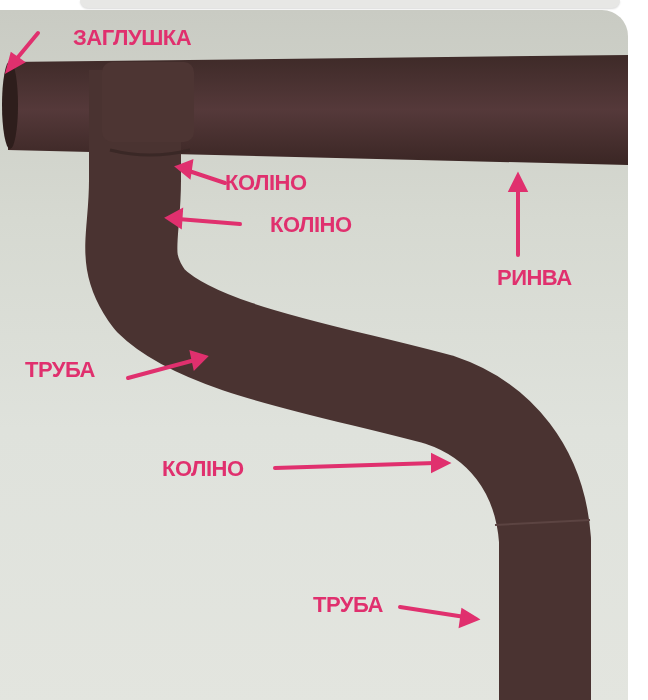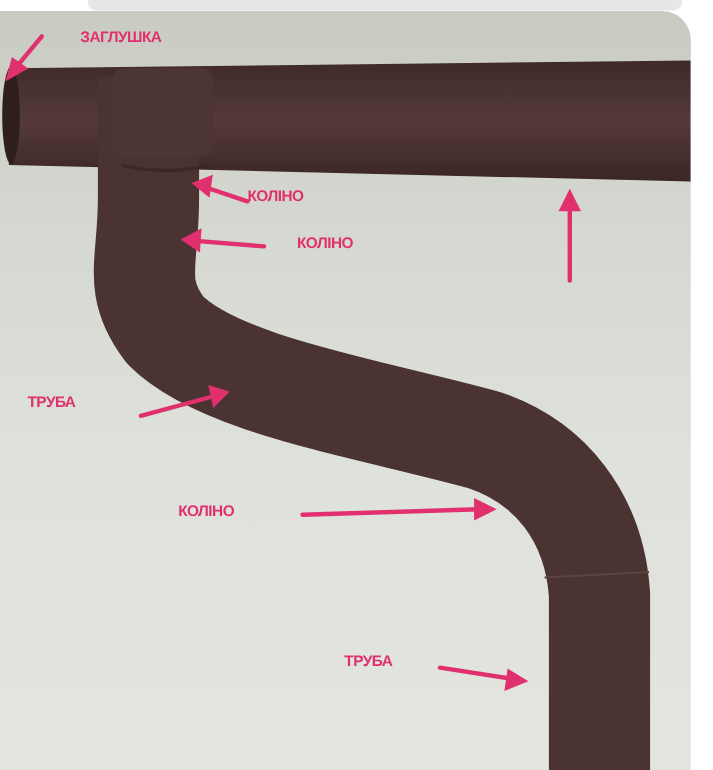--- a/index.html
+++ b/index.html
@@ -1,20 +1,20 @@
 <!DOCTYPE html>
 <html><head>
 <meta charset="utf-8">
 <style>
 html,body{margin:0;padding:0;background:#fff;}
 body{width:648px;height:700px;position:relative;overflow:hidden;font-family:"Liberation Sans",sans-serif;}
 .topbar{position:absolute;left:80px;top:0;width:540px;height:8px;border-bottom-left-radius:8px;border-bottom-right-radius:8px;background:#e7e7e5;box-shadow:0 1px 2px rgba(0,0,0,0.15);}
 .photo{position:absolute;left:0;top:10px;width:628px;height:700px;border-top-right-radius:26px;overflow:hidden;background:linear-gradient(180deg,#c9cbc3 0%,#d6d9d1 30%,#dfe2dc 60%,#e3e5df 100%);}
 .photo svg{position:absolute;left:0;top:0;}
-.lbl{position:absolute;color:#e0306e;font-weight:bold;font-size:14px;letter-spacing:-0.5px;white-space:nowrap;}
+.lbl{position:absolute;color:#e0306e;font-weight:bold;font-size:22px;letter-spacing:-0.5px;white-space:nowrap;}
 </style>
 </head>
 <body>
 
 <div class="topbar"></div>
 
 <div class="photo">
   <svg width="628" height="700" viewBox="0 10 628 700">
     <defs>
       <linearGradient id="gut" x1="0" y1="0" x2="0" y2="1">
@@ -49,16 +49,17 @@
       <line x1="275" y1="468" x2="435" y2="463"></line>
         <polygon points="447,463 433,456 433,470"></polygon>
       <line x1="400" y1="607" x2="465" y2="617"></line>
         <polygon points="476,619 463,611 461,625"></polygon>
     </g>
   </svg>
 
   <div class="lbl" style="left:73px;top:15px;">ЗАГЛУШКА</div>
   <div class="lbl" style="left:225px;top:160px;">КОЛІНО</div>
   <div class="lbl" style="left:270px;top:202px;">КОЛІНО</div>
+  <div class="lbl" style="left:497px;top:255px;">РИНВА</div>
   <div class="lbl" style="left:25px;top:347px;">ТРУБА</div>
   <div class="lbl" style="left:162px;top:446px;">КОЛІНО</div>
   <div class="lbl" style="left:313px;top:582px;">ТРУБА</div>
 </div>
 
 </body></html>

